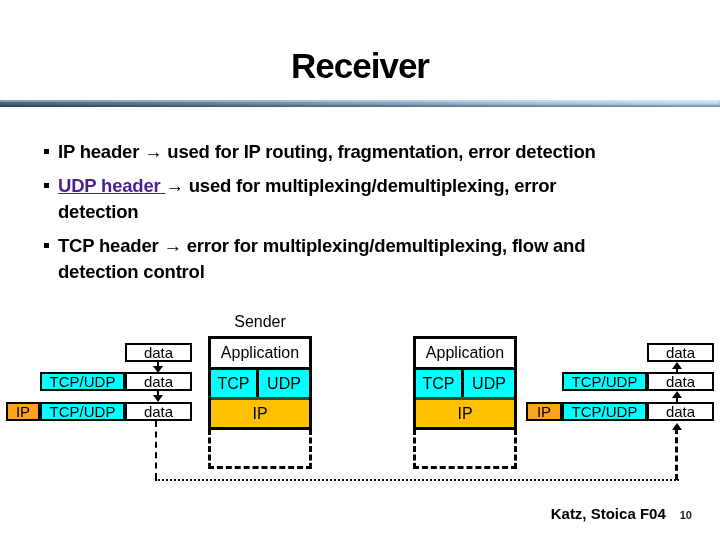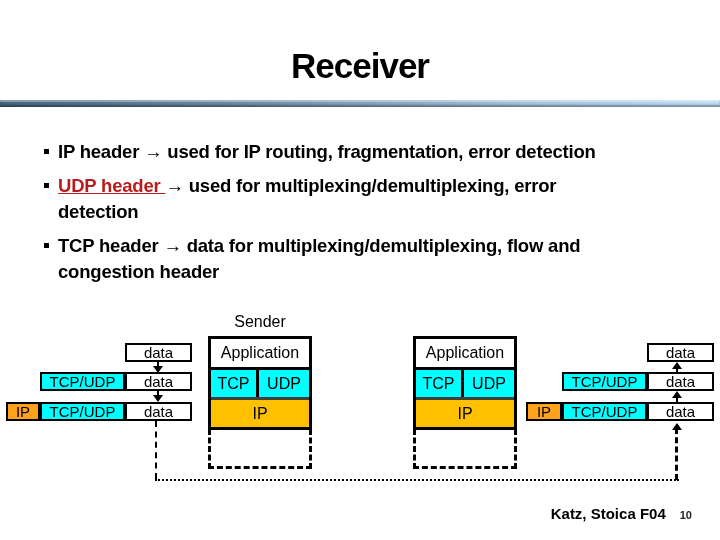--- a/index.html
+++ b/index.html
@@ -22,21 +22,21 @@
   
   .bullets {
     position:absolute; top:123px; left:28px; width:684px;
     margin:16px; padding:0; list-style:none;
     font-size:18.5px; line-height:26px; letter-spacing:-0.2px;font-weight:bold;
   }
   .bullets li { position:relative; padding-left:14px; margin:0 0 8px 0; }
   .bullets li::before {
     content:""; position:absolute; left:0; top:10px; width:5px; height:5px; background:#000;
   }
-  .hl { color:#b91c1c; text-decoration:underline;text-align:right; }
+  .hl { color:#4c1d95; text-decoration:underline;text-align:right; }
 
   
   .bx {
     position:absolute; box-sizing:border-box; height:19px;
     border:2px solid #000; background:#fff;
     display:flex; align-items:center; justify-content:center;
     font-size:15px; line-height:15px;
   }
   .cyan { background:#00FFFF; }
   .orn  { background:#FFA21C; }
@@ -96,21 +96,21 @@
 <body>
 
 <div class="slide">
 
   <h1 class="title">Receiver</h1>
   <div class="rule"></div>
 
   <ul class="bullets">
     <li><span>IP header </span><span>→ used for IP routing, fragmentation, error detection</span></li>
     <li><span class="hl">UDP header </span><span>→ used for multiplexing/demultiplexing, error</span><br><span>detection</span></li>
-    <li><span>TCP header </span><span>→ data for multiplexing/demultiplexing, flow and</span><br><span>congestion header</span></li>
+    <li><span>TCP header </span><span>→ error for multiplexing/demultiplexing, flow and</span><br><span>detection control</span></li>
   </ul>
 
   <div>
 
     <div class="bx" style="left:125px;top:343px;width:67px;">data</div>
 
     <div class="arr down" style="left:153px;top:362px;height:11px;">
         <span class="line"></span>
       </div>
 

